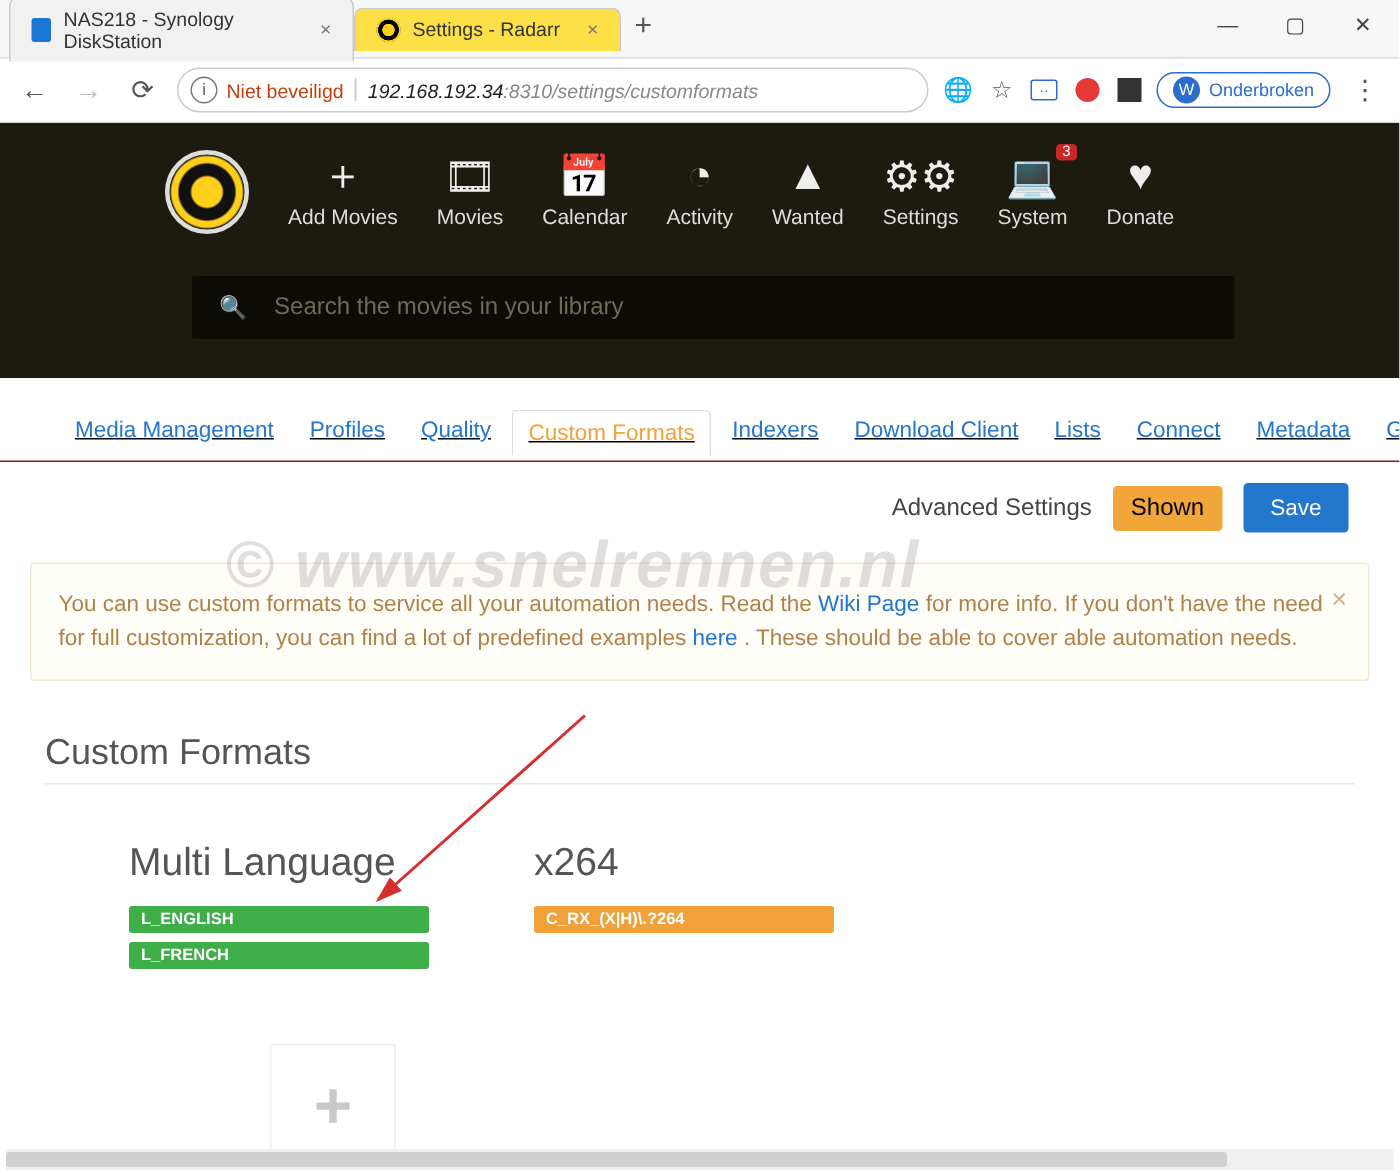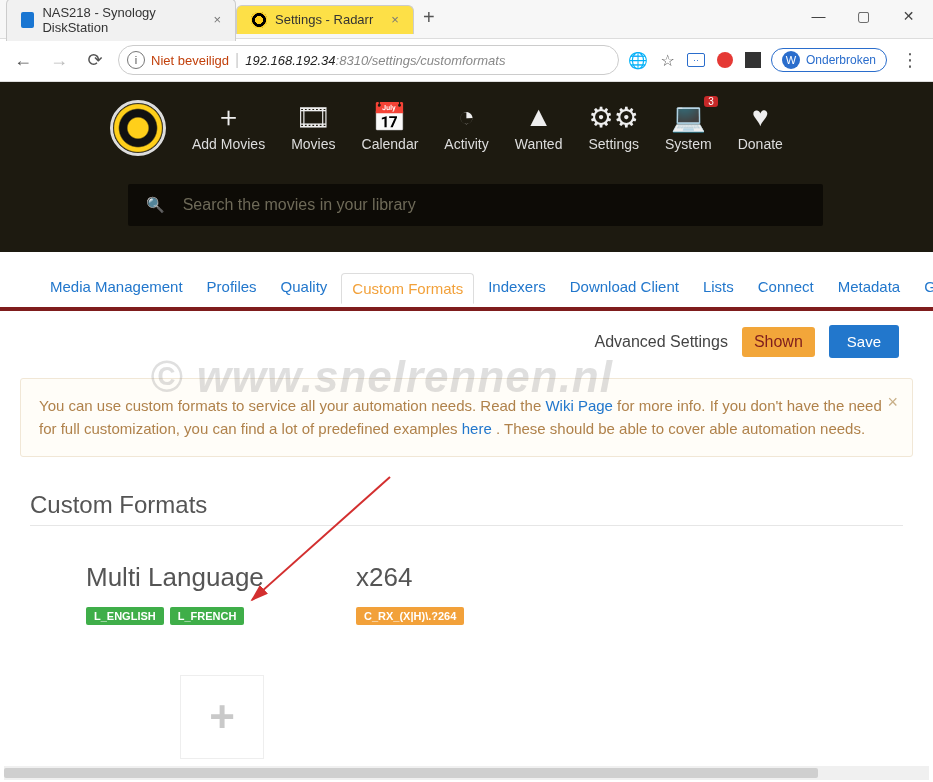--- a/index.html
+++ b/index.html
@@ -80,43 +80,43 @@
   .search-row { padding:10px 110px 26px 128px; }
   .search-box { background:#0d0b06; display:flex; align-items:center; gap:18px;
     padding:12px 18px; border-radius:2px;}
   .search-box .mag{ color:#ccc; font-size:15px;}
   .search-box input{ flex:1; background:transparent; border:none; outline:none;
     color:#6e6a58; font-size:16px; font-style:normal;}
   .search-box input::placeholder{color:#6e6a58;}
 
   
   .content { background:#fff; padding:0 0 40px 0; position:relative;}
-  .subtabs { display:flex; gap:4px; padding:20px 34px 4px 40px; border-bottom:4px solid #7f1d1d;
-    flex-wrap:nowrap; overflow:hidden;}
+  .subtabs { display:flex; gap:4px; padding:20px 34px 4px 40px; border-bottom:1px solid #7f1d1d;
+    flex-wrap:nowrap; overflow:hidden;text-decoration:underline;}
   .subtabs a{ color:#2277cc; font-size:15px; padding:6px 10px; text-decoration:none;
     white-space:nowrap;}
   .subtabs a.active{ color:#f2a13a; border:1px solid #ddd; border-bottom:1px solid #fff;
     border-radius:4px 4px 0 0; background:#fff; position:relative; top:1px;}
   .settings-row{ display:flex; justify-content:flex-end; align-items:center; gap:14px;
     padding:14px 34px 6px 40px;}
   .settings-row .lbl{ color:#444;}
-  .btn-shown{ background:#f2a63a; color:#7f1d1d; padding:6px 12px; border-radius:3px;}
+  .btn-shown{ background:#f2a63a; color:#000000; padding:6px 12px; border-radius:3px;}
   .btn-save{ background:#2277cc; color:#fff; padding:8px 18px; border-radius:3px;
     font-size:15px;}
   .info-box{ margin:14px 20px 0 20px; border:1px solid #f1e7d6; background:#fffdf8;
     color:#b0824b; padding:16px 18px; border-radius:3px; font-size:15px; line-height:1.5;
     position:relative;}
   .info-box a{ color:#2277cc; text-decoration:none;}
   .info-close{ position:absolute; right:14px; top:10px; color:#c9b089; font-size:18px;}
   .section-title{ margin:34px 30px 6px 30px; color:#555; font-size:24px; font-weight:400;
     border-bottom:1px solid #e6e6e6; padding-bottom:6px;}
   .cards{ display:flex; gap:70px; padding:30px 0 0 86px;}
   .card{ min-width:200px;}
   .card h3{ font-weight:300; color:#555; font-size:26px; margin-bottom:14px;}
-  .tags{ display:flex; gap:6px; flex-wrap:wrap;}
+  .tags{ display:flex; gap:6px; flex-wrap:wrap;flex-direction:column;}
   .tag{ color:#fff; font-size:11px; font-weight:600; padding:3px 8px; border-radius:2px;}
   .tag.green{ background:#3fae49;}
   .tag.orange{ background:#f2a13a;}
   .add-card{ width:84px;height:84px; border:1px solid #eee; display:flex;
     align-items:center;justify-content:center; margin:50px 0 0 180px;}
   .add-card .plus{ color:#c9c9c9; font-size:44px; font-weight:700;}
 
   
   .watermark{
     position:absolute; top:352px; left:150px; font-size:44px; font-weight:700;

